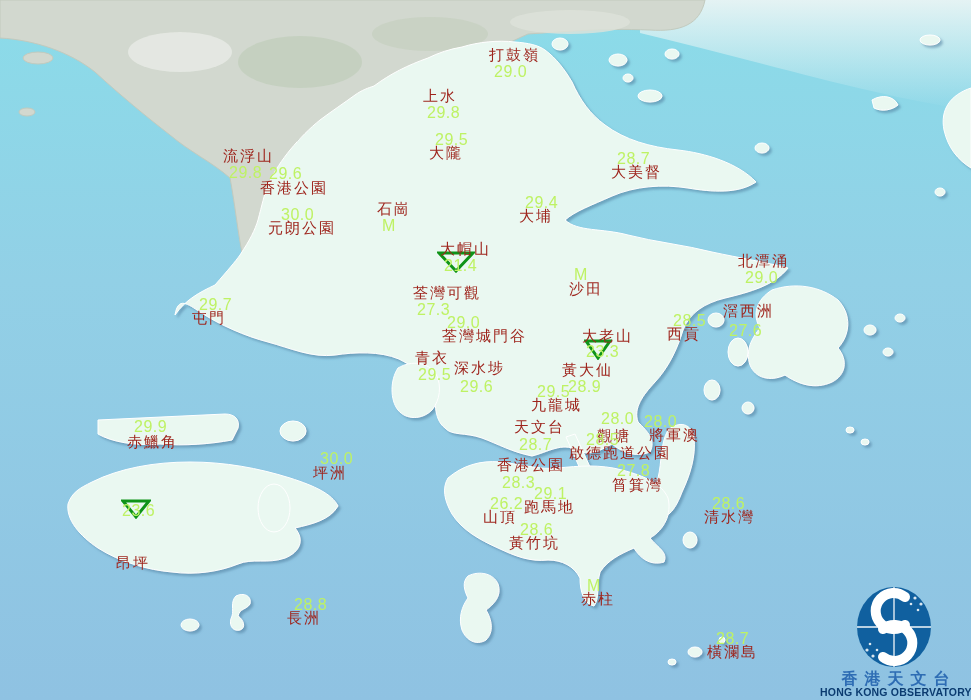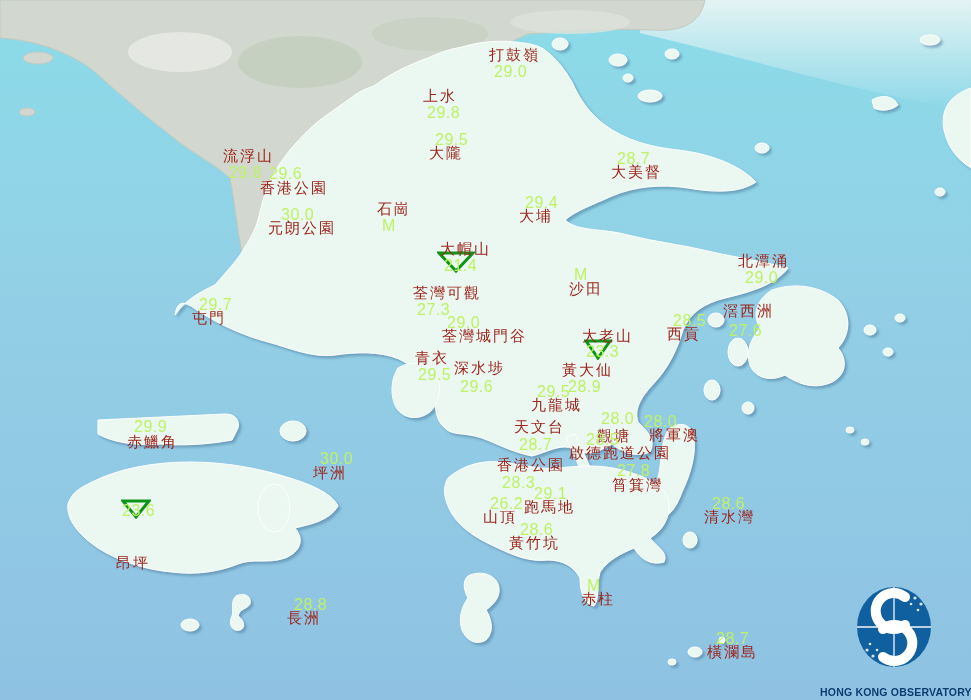--- a/index.html
+++ b/index.html
@@ -272,16 +272,17 @@
         <circle cx="63" cy="15" r="1.6"></circle>
           <circle cx="69" cy="21" r="1.6"></circle>
         <circle cx="59" cy="21" r="1.3"></circle>
           <circle cx="66" cy="27" r="1.3"></circle>
         <circle cx="21" cy="73" r="1.6"></circle>
           <circle cx="15" cy="67" r="1.6"></circle>
         <circle cx="25" cy="67" r="1.3"></circle>
           <circle cx="18" cy="61" r="1.3"></circle>
       </g>
     </svg>
+    <div id="logo-cn">香港天文台</div>
     <div id="logo-en">HONG KONG OBSERVATORY</div>
   </div>
 
 </div>
 
 </body></html>

